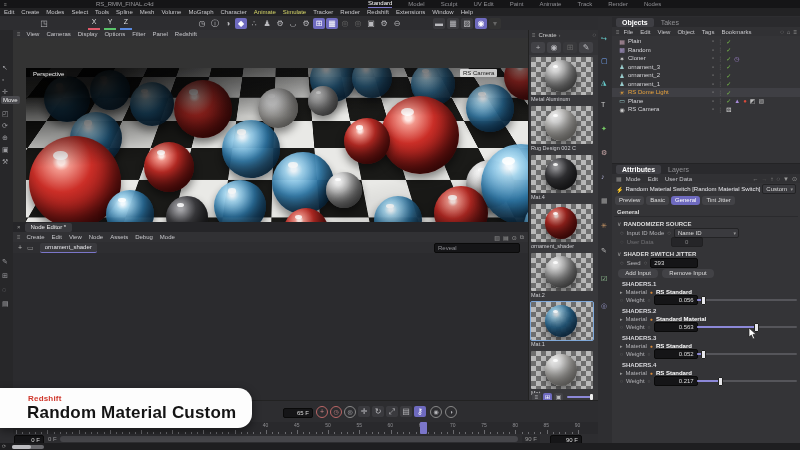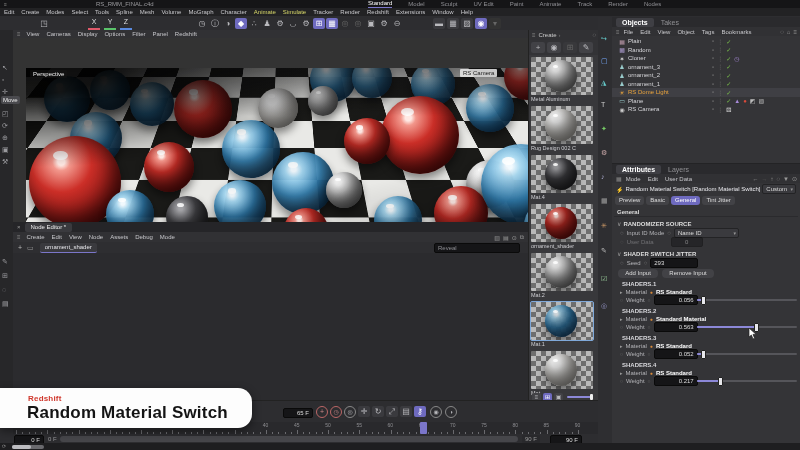--- a/index.html
+++ b/index.html
@@ -742,16 +742,16 @@
 
   <div class="abs" style="left:0;top:443px;width:800px;height:7px;background:#1e1e20">
     <span class="abs" style="left:2px;top:0;font-size:5px;color:#888">⟳</span>
     <div class="abs" style="left:12px;top:1.5px;width:32px;height:4px;background:#6a6a6e;border-radius:2px">
       <div style="width:60%;height:4px;background:#bdbdc1;border-radius:2px"></div>
     </div>
   </div>
 
   <div id="caption">
     <div id="cap-kicker" style="color: rgb(208, 55, 44);">Redshift</div>
-    <div id="cap-title">Random Material Switch</div>
+    <div id="cap-title">Random Material Custom</div>
   </div>
 
 </div>
 
 </body></html>

